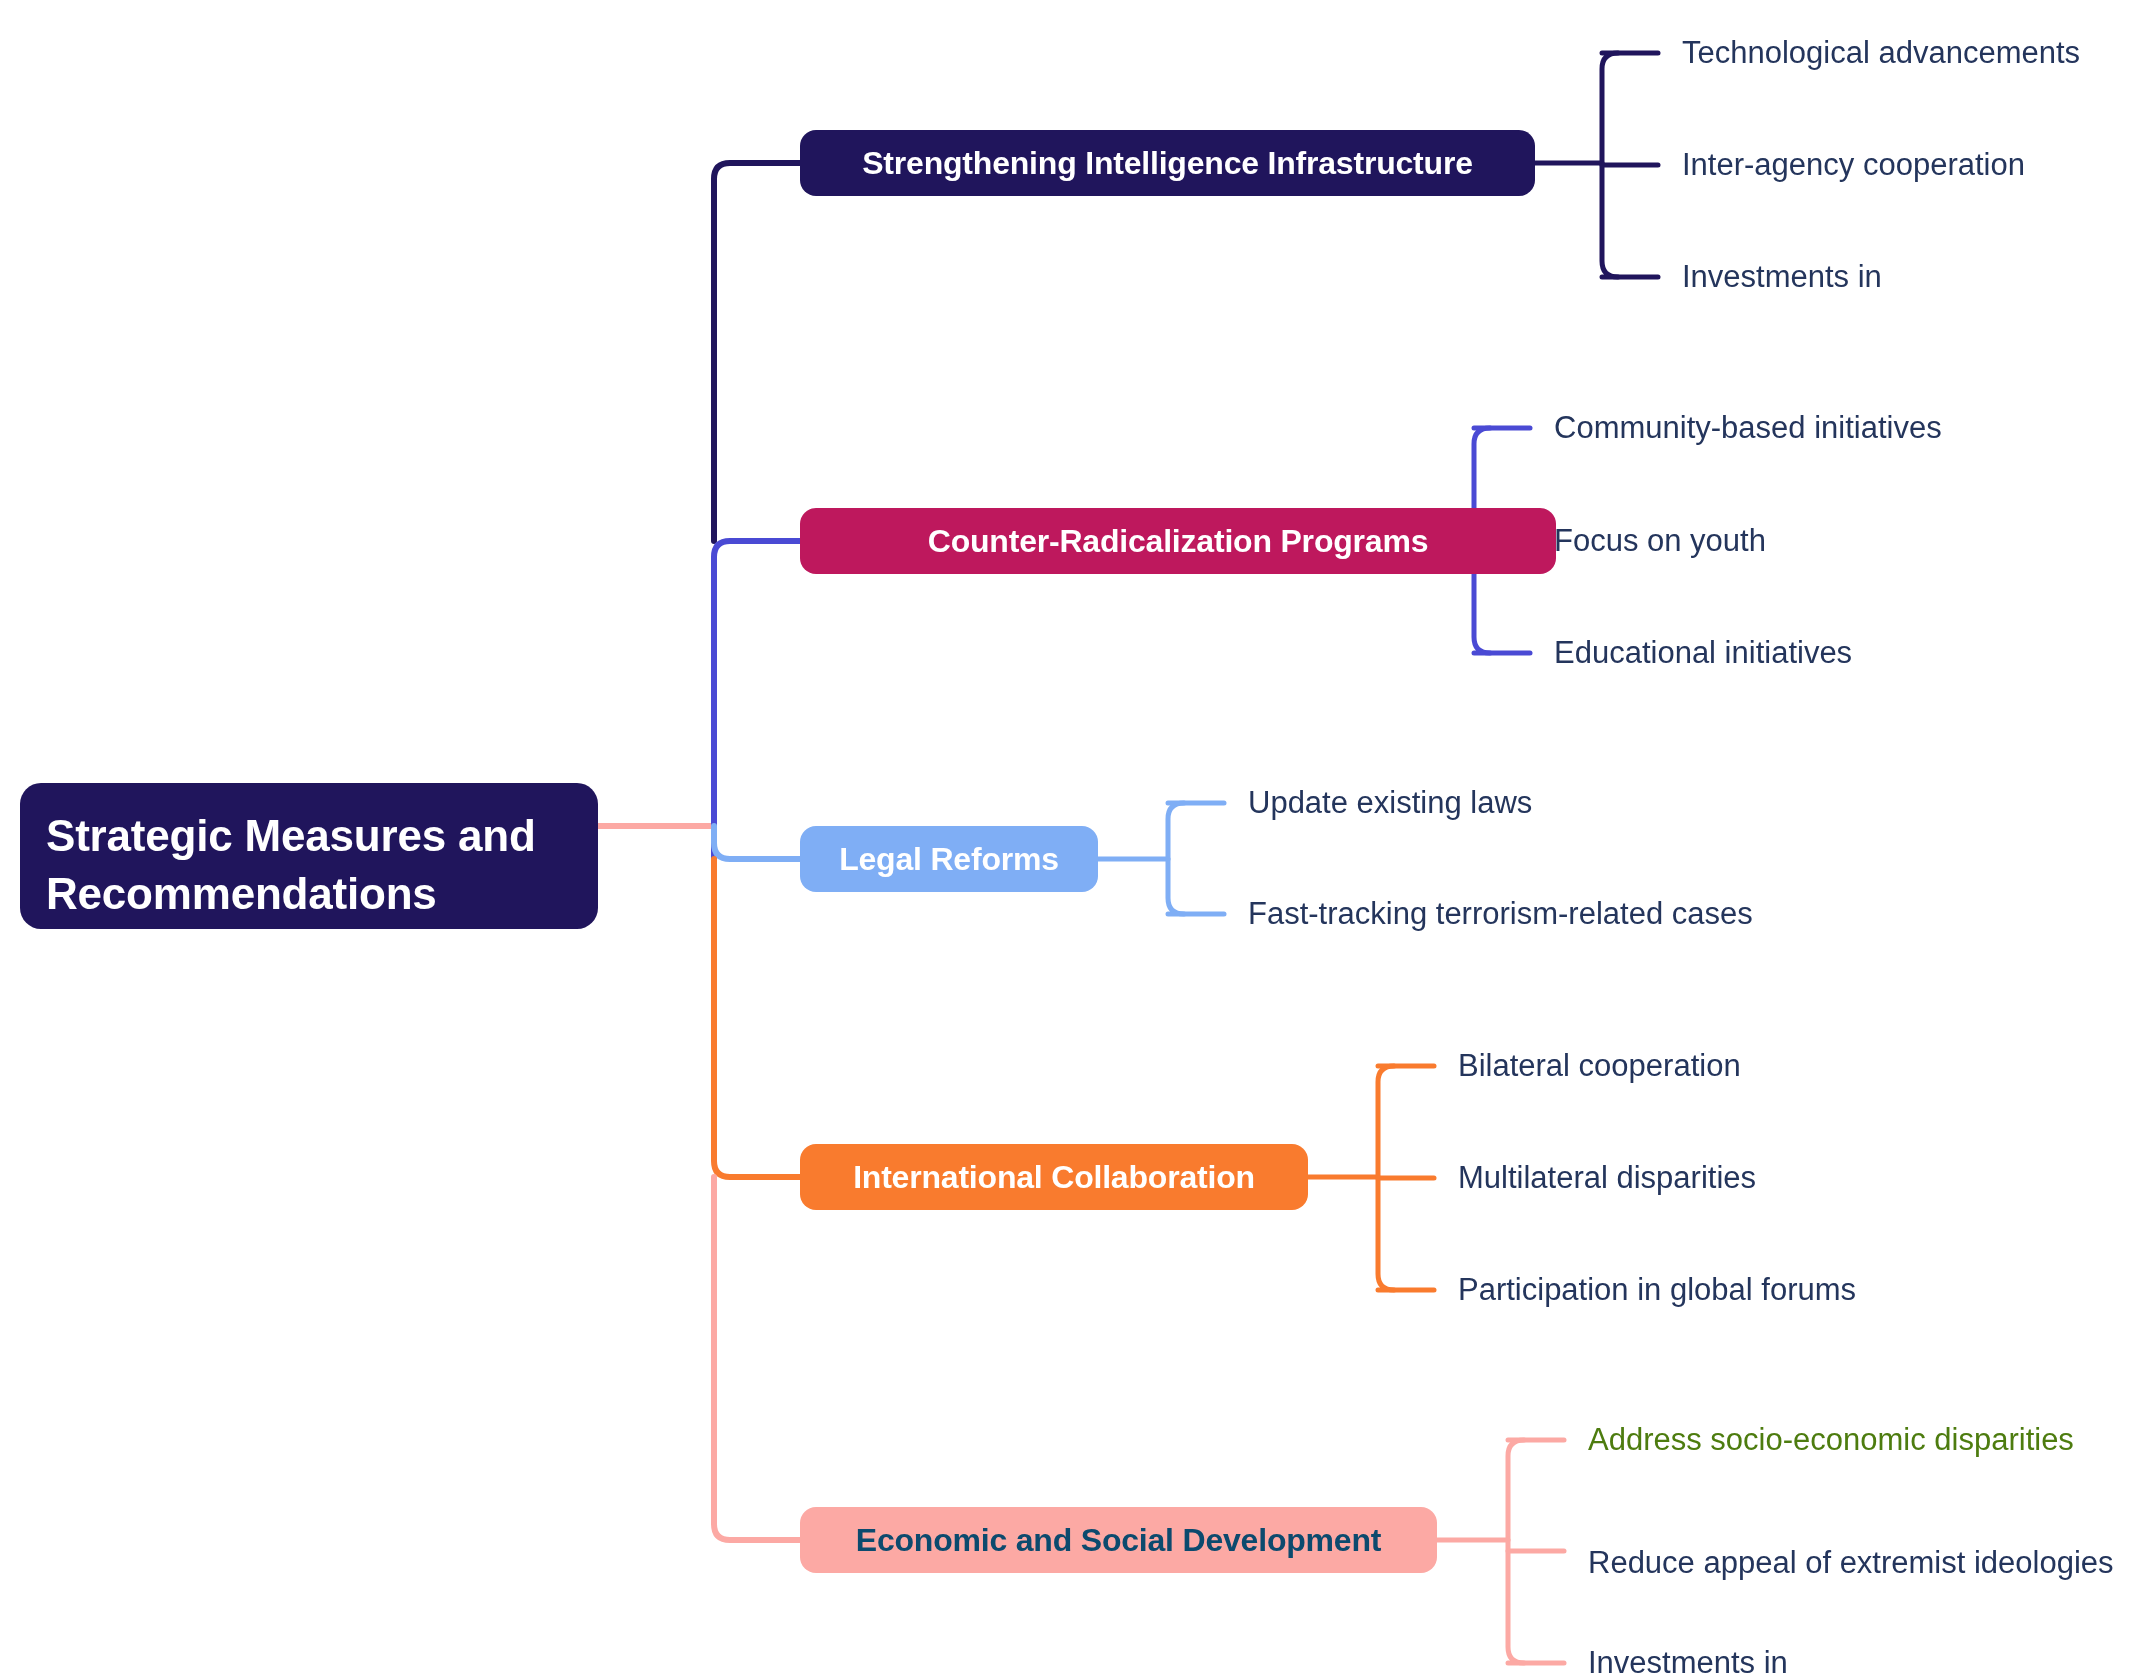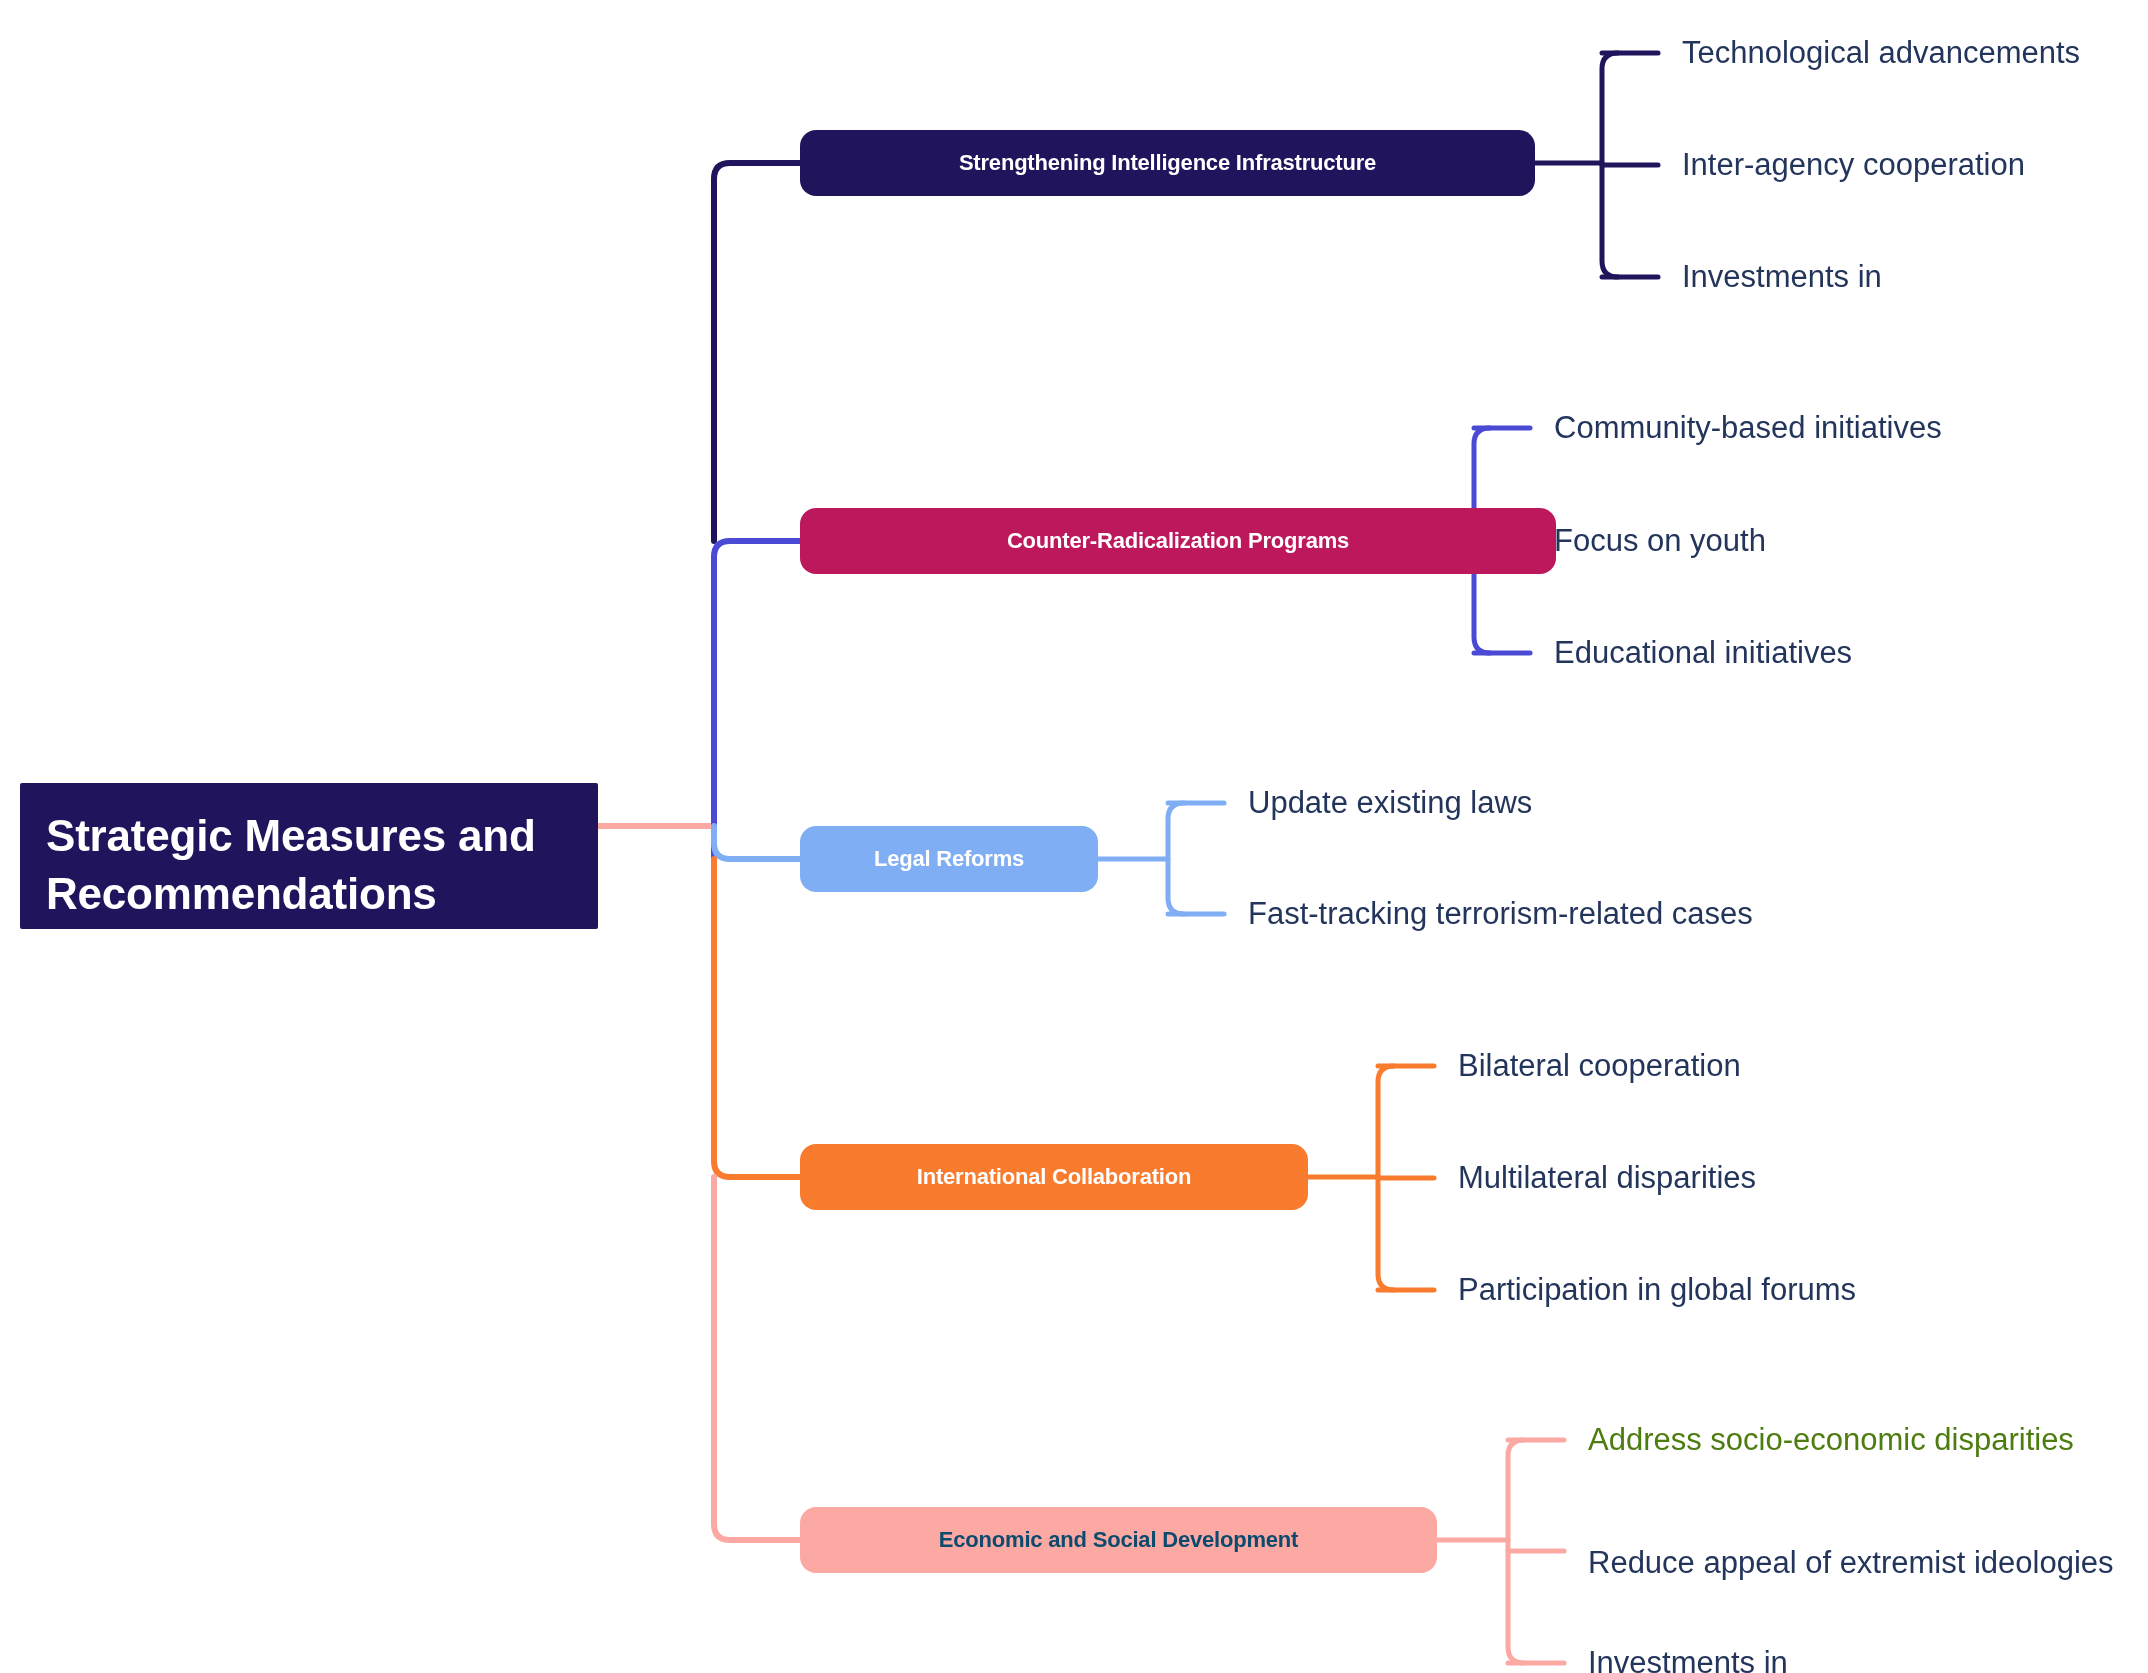--- a/index.html
+++ b/index.html
@@ -35,36 +35,36 @@
     border-radius: 18px;
     color: #ffffff;
     font-weight: bold;
     letter-spacing: -0.2px;
   }
   .node-root {
     left: 20px;
     top: 783px;
     width: 578px;
     height: 146px;
-    border-radius: 2px;
+    border-radius: 21px;
     padding: 0 26px;
     font-size: 44px;
     line-height: 1.32;
     background: #20155c;
     display: block;
     padding-top: 24px;
   }
   .node-root .root-line {
     display: block;
     white-space: nowrap;
   }
   .node-branch {
     height: 66px;
     padding: 0 24px;
-    font-size: 22px;
+    font-size: 32px;
     border-radius: 16px;
     justify-content: center;
   }
   .leaf-label {
     position: absolute;
     color: #24355c;
     font-size: 31px;
     font-weight: normal;
     white-space: nowrap;
     transform: translateY(-50%);

